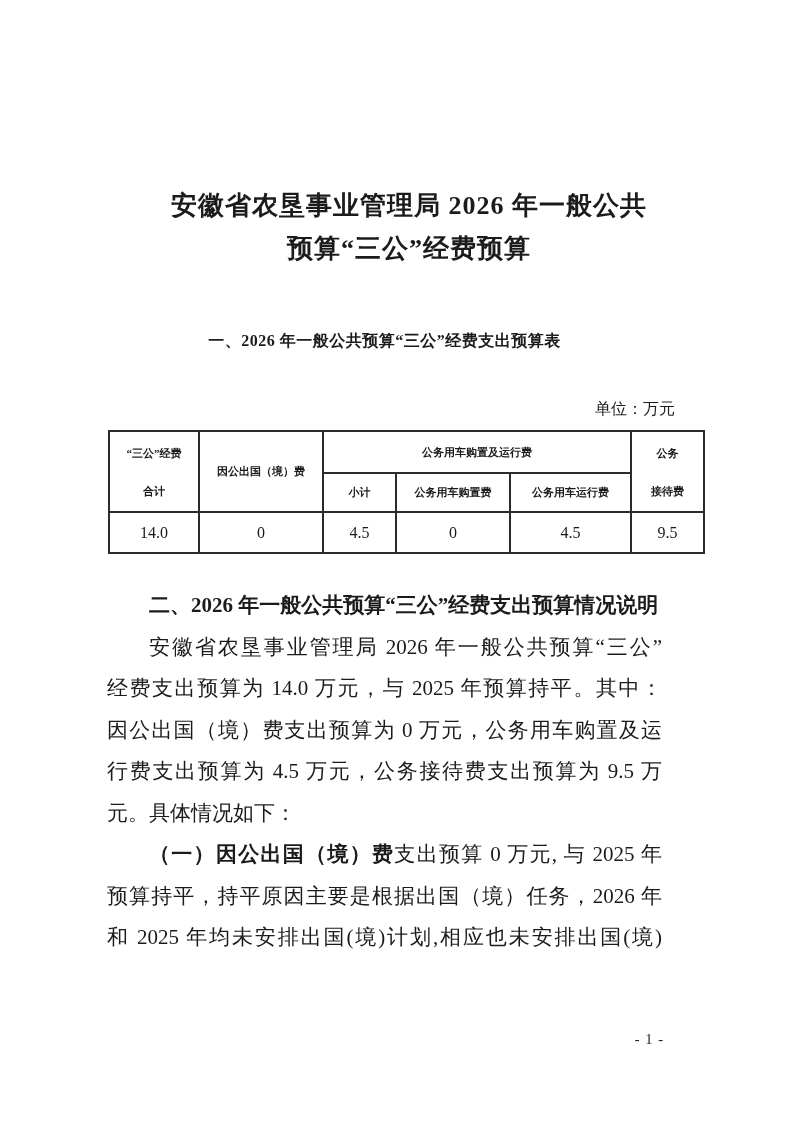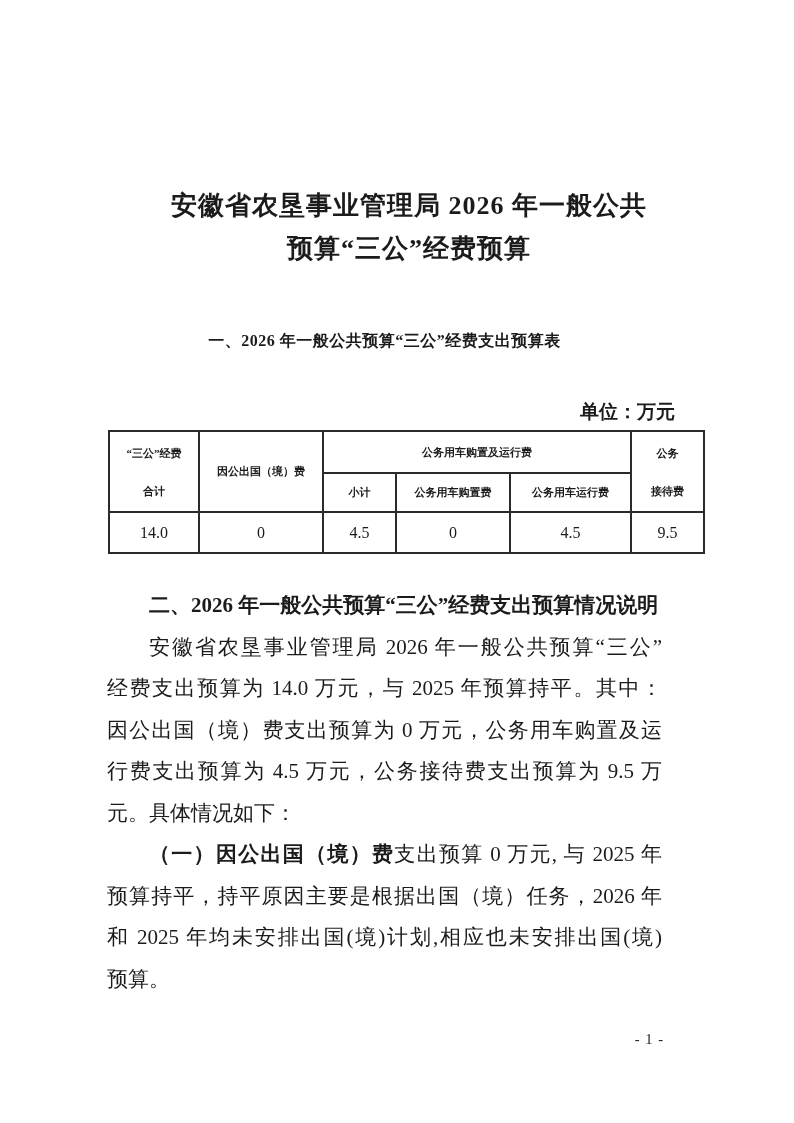--- a/index.html
+++ b/index.html
@@ -40,22 +40,21 @@
     letter-spacing: 0.5px;
   }
 
   
   .unit-label {
     position: absolute;
     top: 399px;
     left: 107px;
     width: 568px;
     text-align: right;
-    font-size: 19px;
-    font-weight: bold;
+    font-size: 16px;
   }
 
   
   .budget-table {
     position: absolute;
     top: 430px;
     left: 108px;
     border-collapse: collapse;
     table-layout: fixed;
   }
@@ -154,18 +153,17 @@
     <div class="ln ind just">安徽省农垦事业管理局 2026 年一般公共预算“三公”</div>
     <div class="ln just">经费支出预算为 14.0 万元，与 2025 年预算持平。其中：</div>
     <div class="ln just">因公出国（境）费支出预算为 0 万元，公务用车购置及运</div>
     <div class="ln just">行费支出预算为 4.5 万元，公务接待费支出预算为 9.5 万</div>
     <div class="ln">元。具体情况如下：</div>
     <div class="ln ind just">
       <span class="b">（一）因公出国（境）费</span><span>支出预算 0 万元, 与 2025 年</span>
     </div>
     <div class="ln just">预算持平，持平原因主要是根据出国（境）任务，2026 年</div>
     <div class="ln just">和 2025 年均未安排出国(境)计划,相应也未安排出国(境)</div>
-    <div class="ln">预算。</div>
   </div>
 
   <div class="footer">- 1 -</div>
 
 </div>
 
 </body></html>

